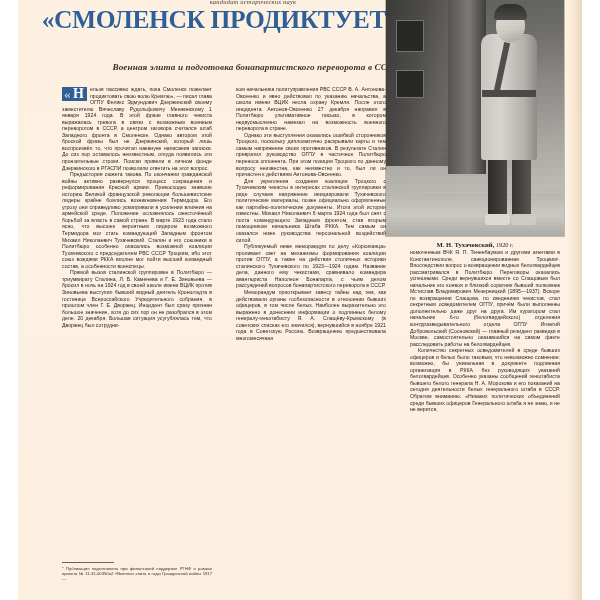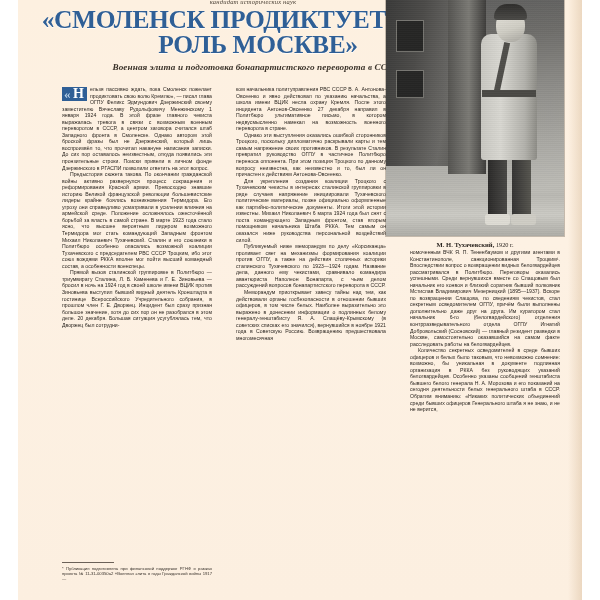--- a/index.html
+++ b/index.html
@@ -107,21 +107,20 @@
 </style>
 </head>
 <body>
 
 <div class="page">
 
   <div class="author-line">кандидат исторических наук</div>
 
   <div class="headline">
     <span>«СМОЛЕНСК ПРОДИКТУЕТ СВОЮ</span>
-    <span class="l2">РОЛЬ МОСКВЕ»</span>
   </div>
 
   <div class="subtitle">Военная элита и подготовка бонапартистского переворота в СССР*</div>
 
   <div class="photo-wrap">
     <div class="ph ph-bg"></div>
     <div class="ph ph-train">
       <div class="ph-win" style="left:10px;top:22px;width:26px;height:30px;"></div>
       <div class="ph-win" style="left:10px;top:72px;width:26px;height:26px;"></div>
     </div>

